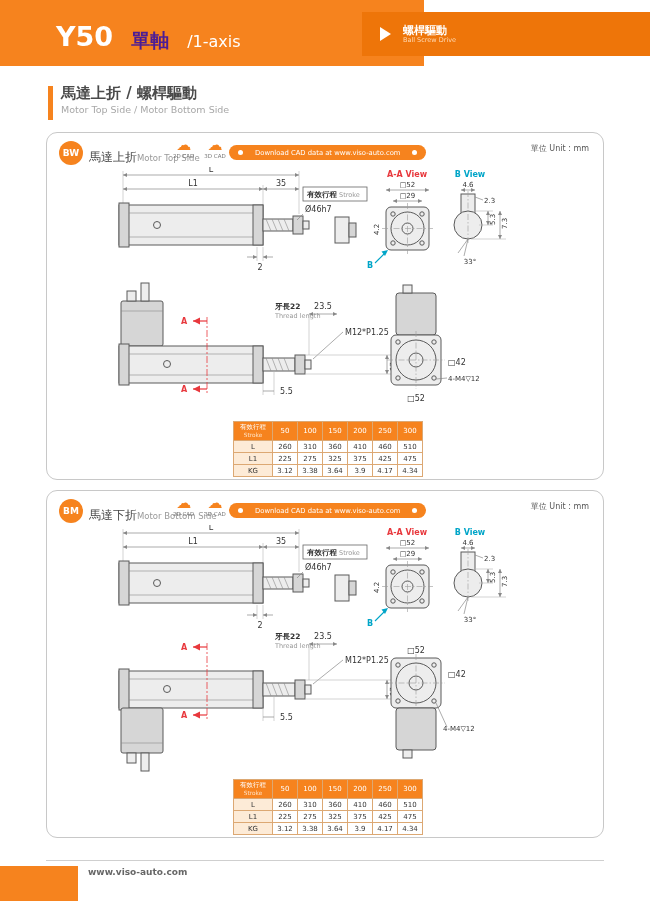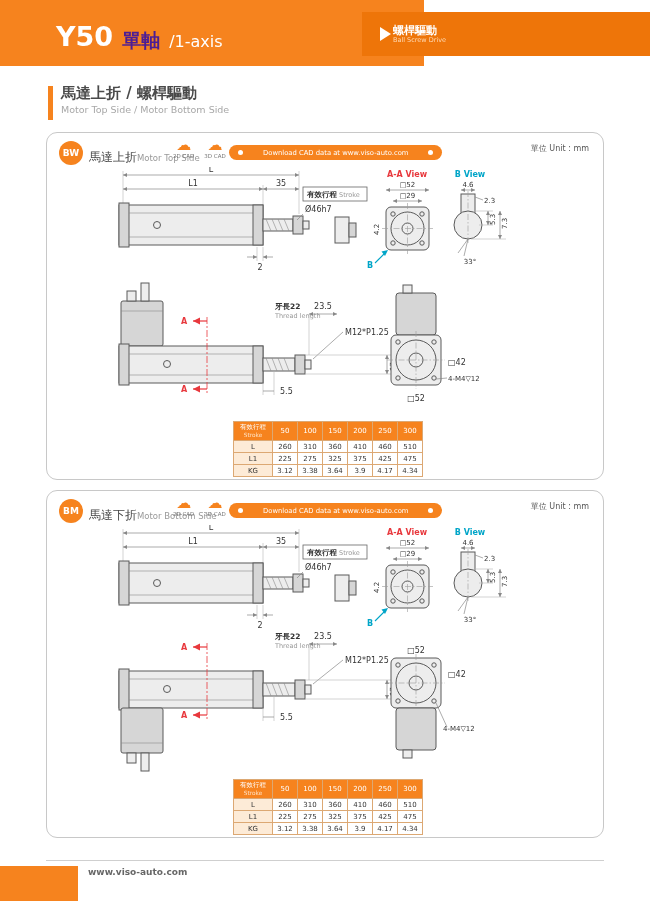--- a/index.html
+++ b/index.html
@@ -1,26 +1,26 @@
 <!DOCTYPE html>
 <html><head>
 <meta charset="utf-8">
 <style>
   html,body{margin:0;padding:0;background:#fff;}
   .page{position:relative;width:650px;height:901px;background:#fff;overflow:hidden;
         font-family:"DejaVu Sans","Liberation Sans",sans-serif;color:#333;}
 
   
   .band{position:absolute;left:0;top:0;width:424px;height:66px;background:#F6831E;
-        display:flex;align-items:flex-end;padding:0 0 16px 56px;box-sizing:border-box;gap:9px;}
+        display:flex;align-items:flex-end;padding:0 0 16px 56px;box-sizing:border-box;gap:18px;}
   .t-model{font-size:27px;font-weight:bold;color:#fff;line-height:1;}
   .t-cn{font-size:19px;font-weight:bold;color:#4c1d95;line-height:1;}
   .t-axis{font-size:16px;color:#fff;line-height:1;}
   .drive{position:absolute;left:362px;top:12px;width:288px;height:44px;background:#EE7509;
-         display:flex;align-items:center;gap:2px;padding-left:18px;box-sizing:border-box;}
+         display:flex;align-items:center;gap:12px;padding-left:18px;box-sizing:border-box;}
   .tri{width:0;height:0;border-left:11px solid #fff;border-top:7px solid transparent;border-bottom:7px solid transparent;}
   .drive-cn{font-size:11px;font-weight:bold;color:#fff;line-height:1.2;display:block;}
   .drive-en{font-size:6.5px;color:#FFD9B3;line-height:1.2;display:block;}
 
   
   .sec-bar{position:absolute;left:48px;top:86px;width:5px;height:34px;background:#F6831E;}
   .sec-title{position:absolute;left:61px;top:84px;font-size:15px;font-weight:bold;color:#4a4a4a;}
   .sec-sub{position:absolute;left:61px;top:104px;font-size:9.5px;color:#a8a8a8;}
 
   
@@ -30,21 +30,21 @@
          background:#F6831E;color:#fff;font-size:9px;font-weight:bold;
          display:flex;align-items:center;justify-content:center;}
   .pname{position:absolute;left:42px;top:13px;white-space:nowrap;}
   .pname-cn{font-size:12px;font-weight:normal;color:#444;}
   .pname-en{font-size:8.5px;color:#999;}
   .cads{position:absolute;left:126px;top:5px;display:flex;gap:10px;}
   .cad{display:flex;flex-direction:column;align-items:center;cursor:pointer;}
   .cloud{font-size:15px;line-height:1;color:#F6831E;}
   .cad-label{font-size:5.5px;color:#777;}
   .pill{position:absolute;left:182px;top:12px;height:15px;background:#F6831E;border-radius:8px;
-        display:flex;align-items:center;gap:20px;padding:0 9px;color:#fff;font-size:6.8px;white-space:nowrap;}
+        display:flex;align-items:center;gap:12px;padding:0 9px;color:#fff;font-size:6.8px;white-space:nowrap;}
   .pill-dot{width:5px;height:5px;border-radius:50%;background:#fff;flex:0 0 auto;}
   .unit{position:absolute;right:14px;top:10px;font-size:8px;color:#555;}
   .drawing{position:absolute;left:10px;top:34px;width:538px;height:252px;}
 
   
   svg text{font-family:"DejaVu Sans","Liberation Sans",sans-serif;}
   .t8{font-size:8px;fill:#333;}
   .t7{font-size:7px;fill:#333;}
   .t6{font-size:6.5px;fill:#999;}
   .b7{font-size:7.5px;font-weight:bold;fill:#333;}

